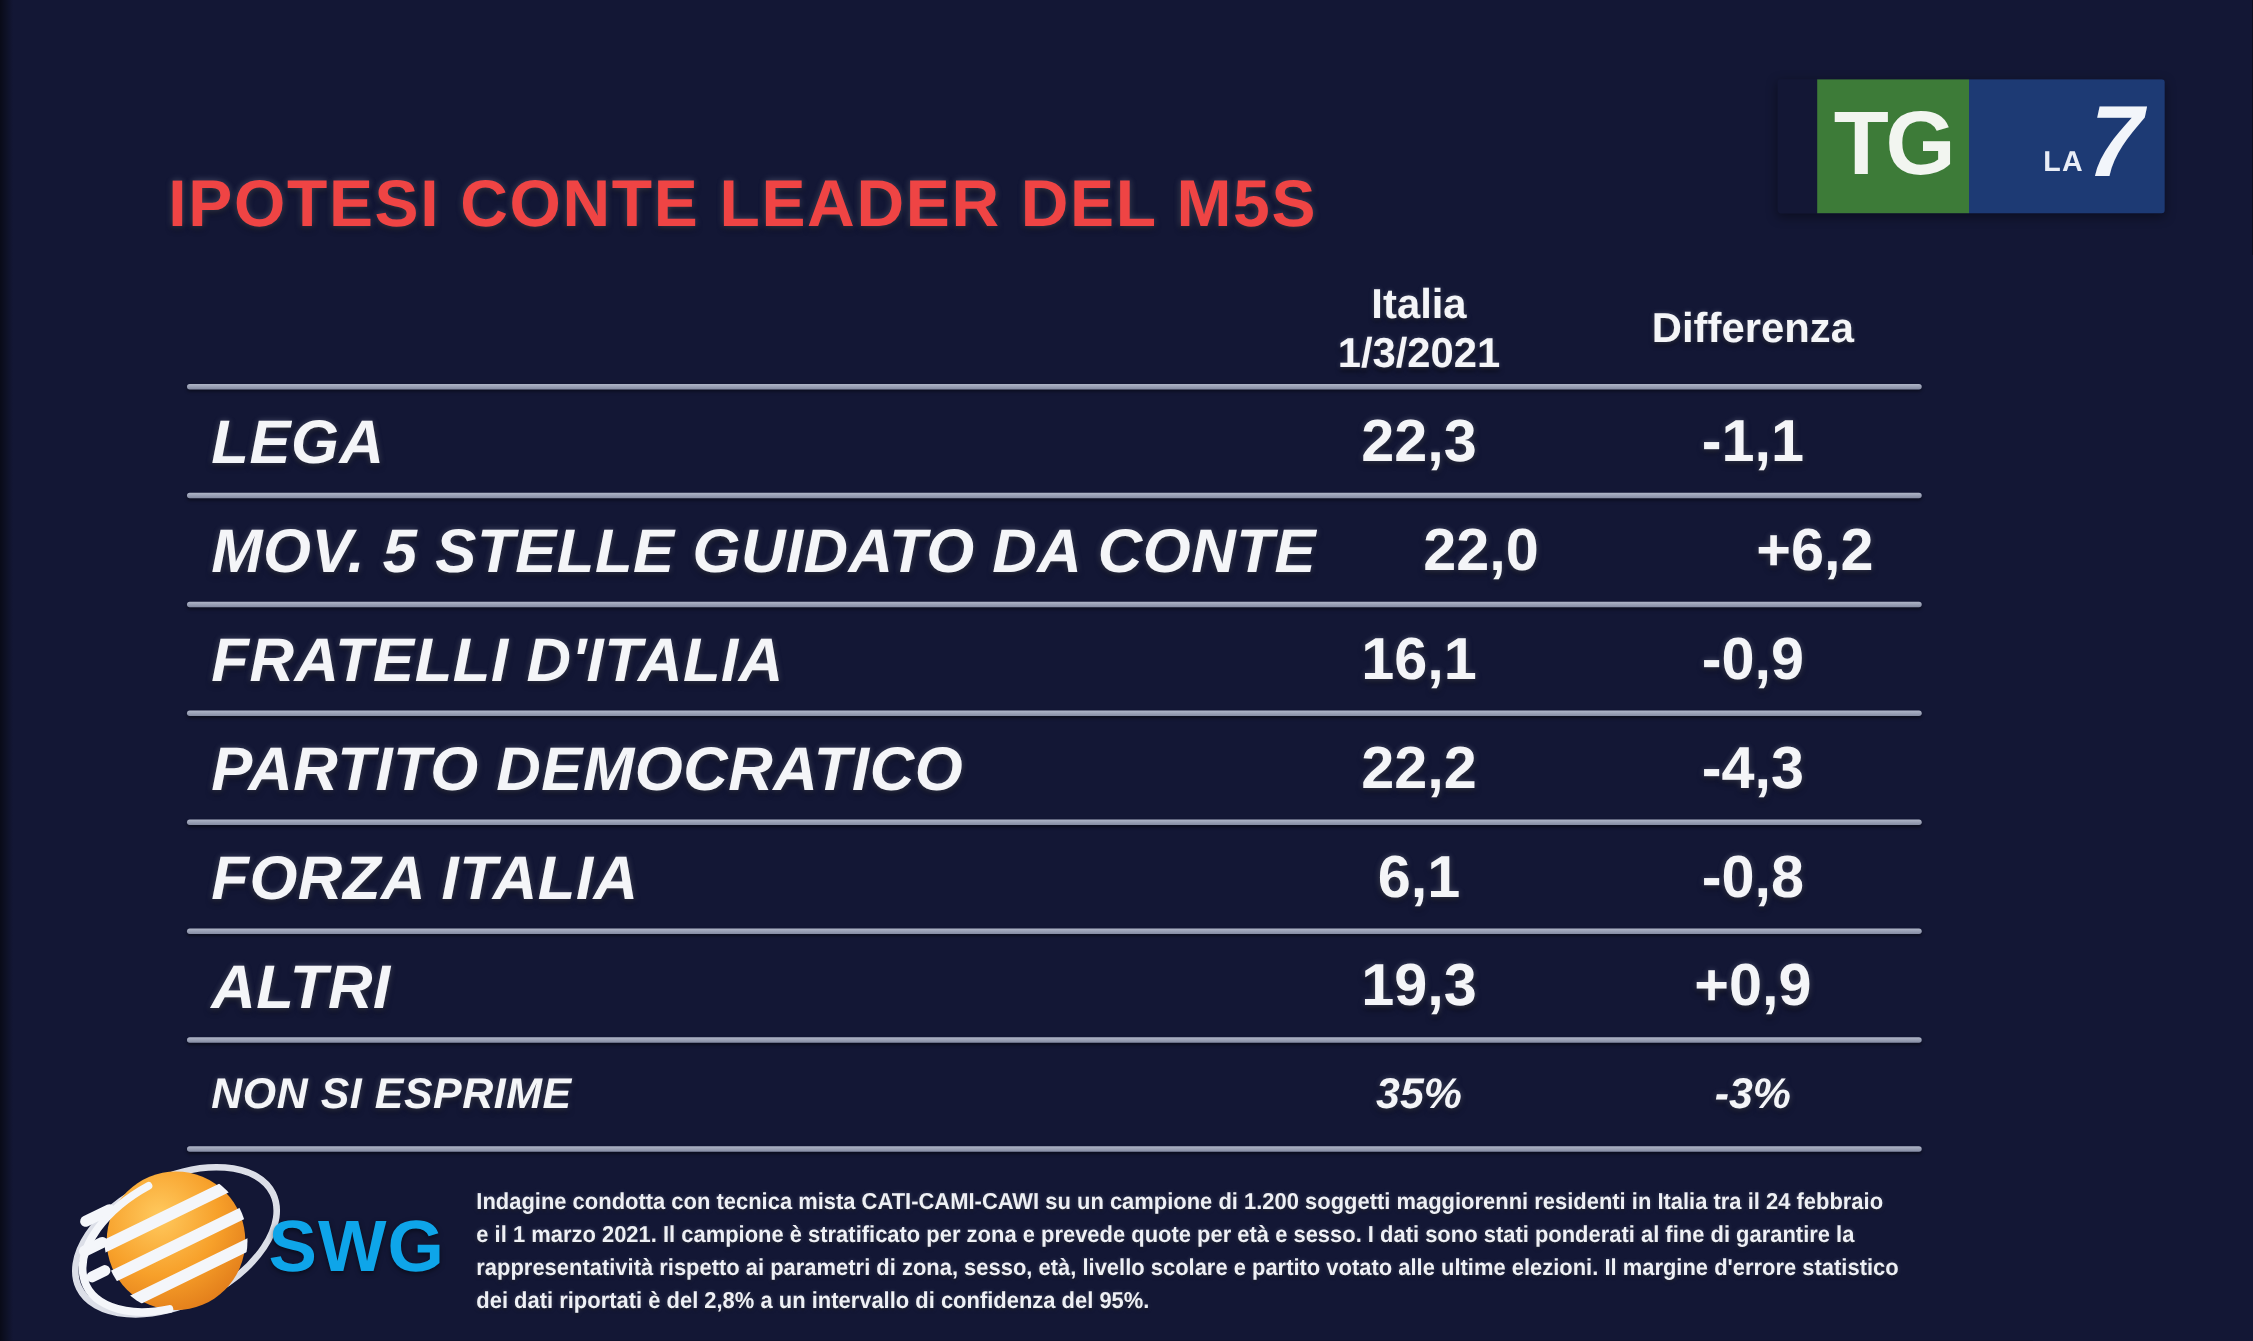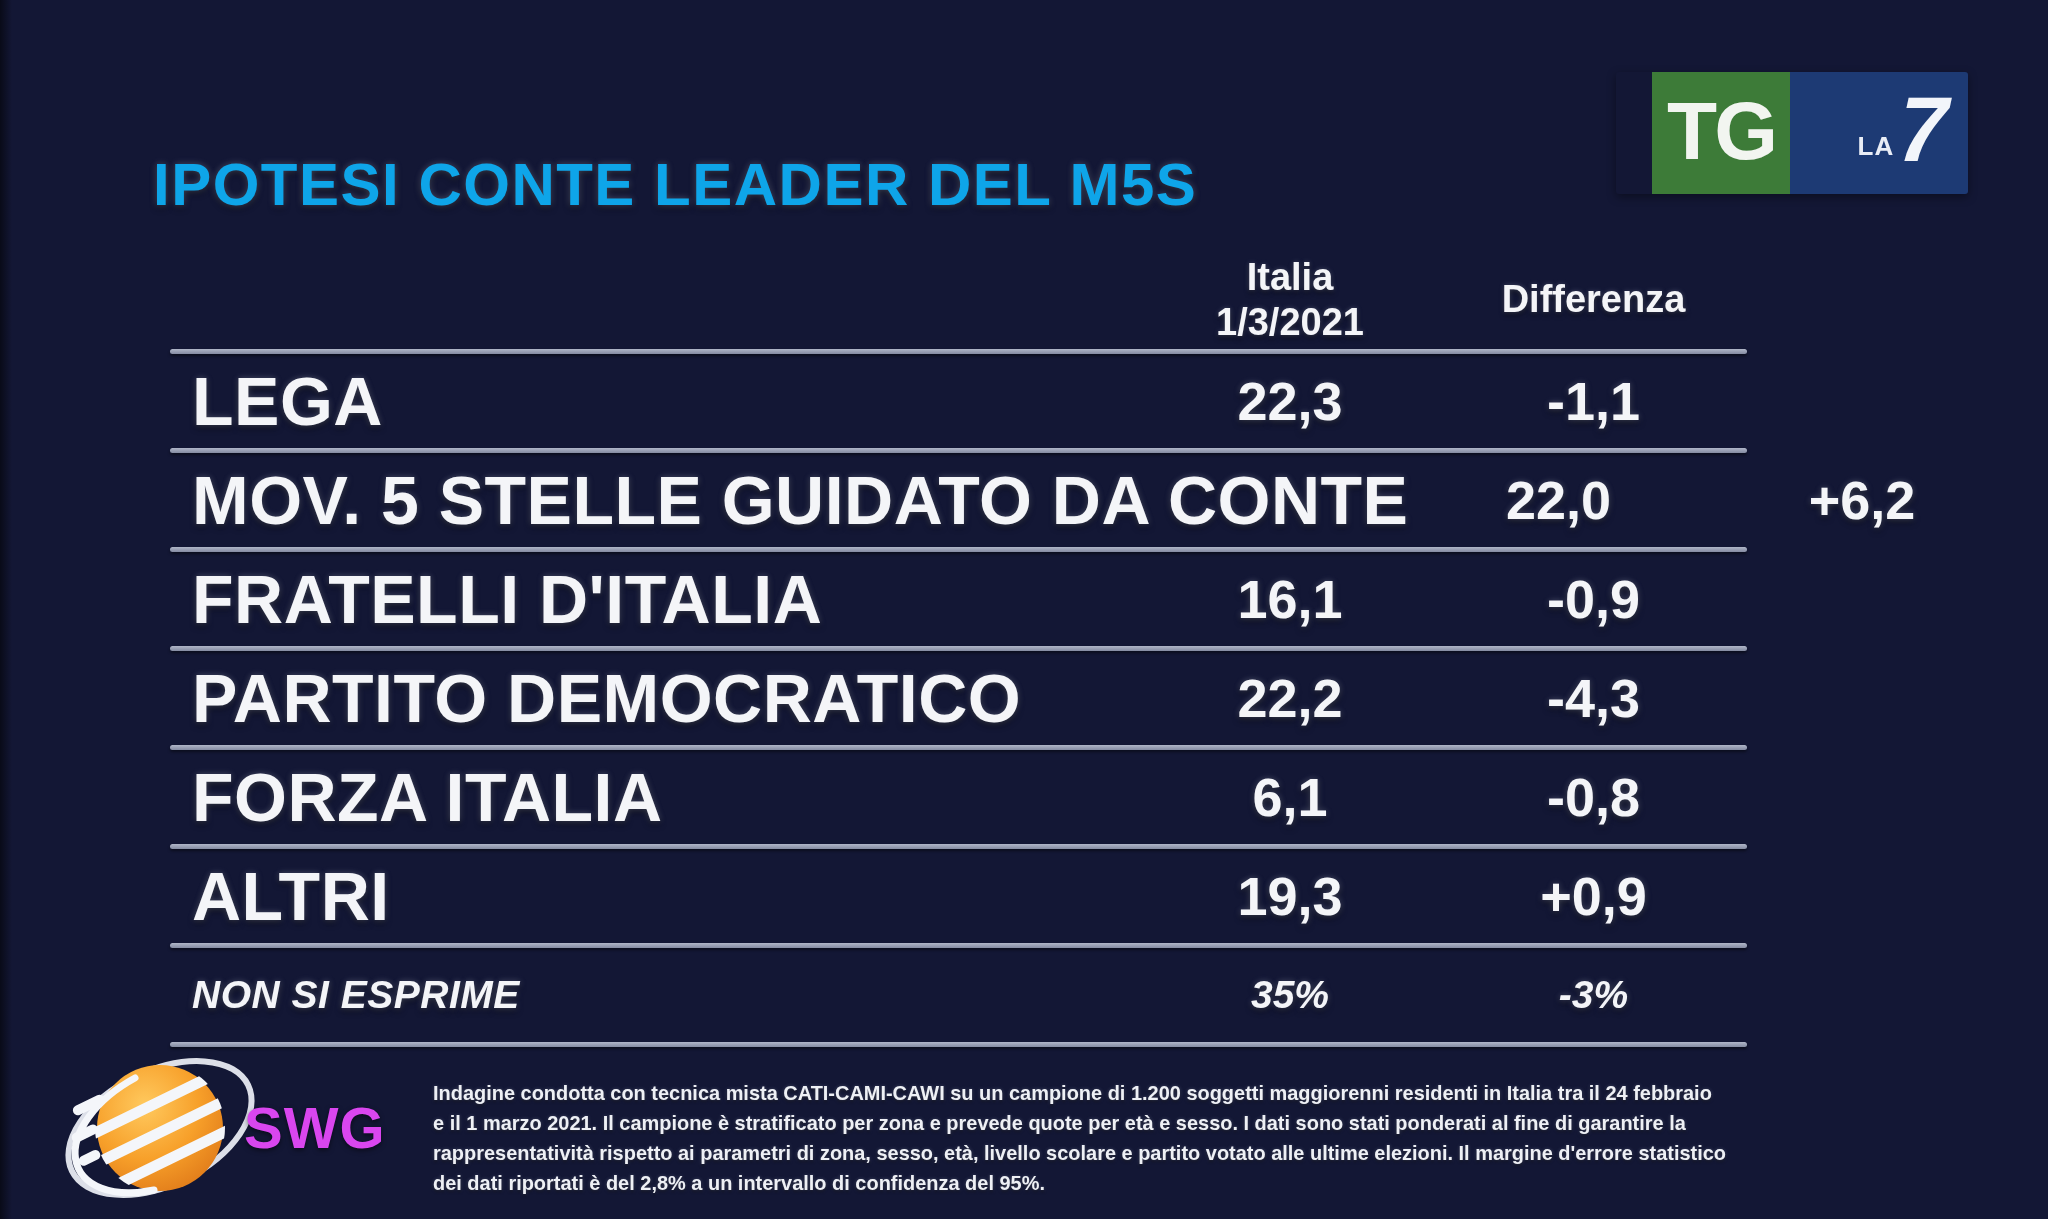--- a/index.html
+++ b/index.html
@@ -24,21 +24,21 @@
 
   
   .title {
     position: absolute;
     left: 153px;
     top: 150px;
     font-size: 60px;
     font-weight: 700;
     letter-spacing: 1.5px;
     white-space: nowrap;
-    color: #0ea5e9;
+    color: #ef4444;
     text-shadow: 0 0 7px rgba(220,228,255,.28), 0 3px 6px rgba(0,0,0,.6);
   }
 
   
   .ch-logo {
     position: absolute;
     left: 1616px;
     top: 72px;
     display: flex;
     height: 122px;
@@ -111,25 +111,26 @@
     text-shadow: 0 0 5px rgba(220,228,255,.25), 0 3px 5px rgba(0,0,0,.55);
   }
   .row {
     display: grid;
     grid-template-columns: 1fr 300px 307px;
     align-items: center;
     height: 94px;
   }
   .party {
     padding-left: 22px;
-    font-size: 68px;
+    font-size: 56px;
     font-weight: 700;
     letter-spacing: 0.5px;
     white-space: nowrap;
     text-shadow: 0 0 6px rgba(220,228,255,.28), 0 3px 6px rgba(0,0,0,.6);
+    font-style: italic;
   }
   .num {
     text-align: center;
     font-size: 54px;
     font-weight: 700;
     text-shadow: 0 0 6px rgba(220,228,255,.28), 0 3px 6px rgba(0,0,0,.6);
   }
   .row.summary .party { font-size: 39px; font-style: italic; }
   .row.summary .num   { font-size: 39px; font-style: italic; }
 
@@ -138,24 +139,24 @@
     position: absolute;
     left: 52px;
     top: 1048px;
     width: 380px;
     height: 171px;
   }
   .swg-label {
     position: absolute;
     left: 244px;
     top: 1094px;
-    font-size: 58px;
+    font-size: 66px;
     font-weight: 700;
     letter-spacing: 1px;
-    color: #d946ef;
+    color: #0ea5e9;
     text-shadow: 0 2px 5px rgba(0,0,0,.5);
   }
   .note {
     position: absolute;
     left: 433px;
     top: 1078px;
     transform: scaleX(0.95);
     transform-origin: left top;
   }
   .note div {

